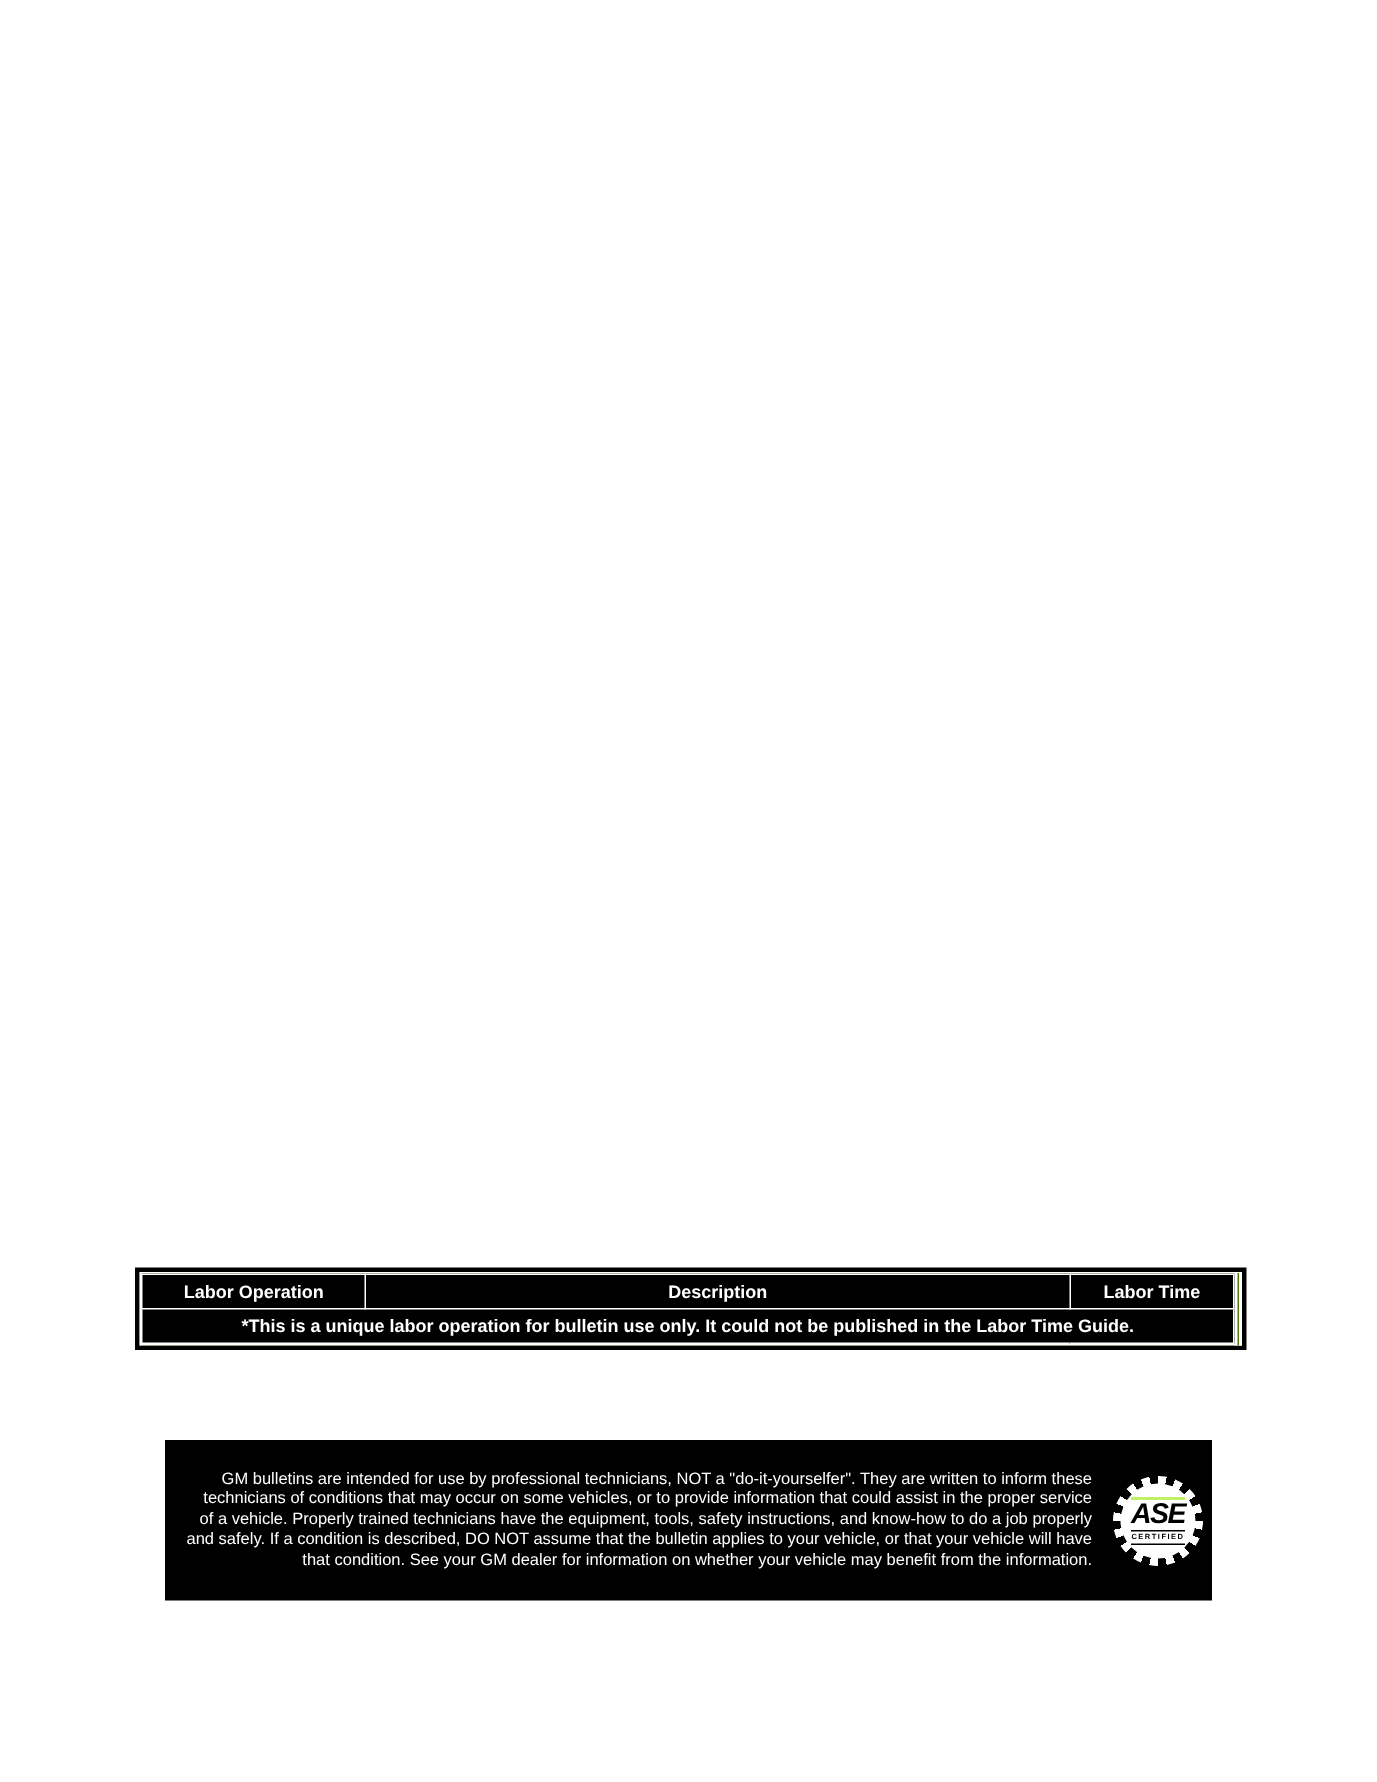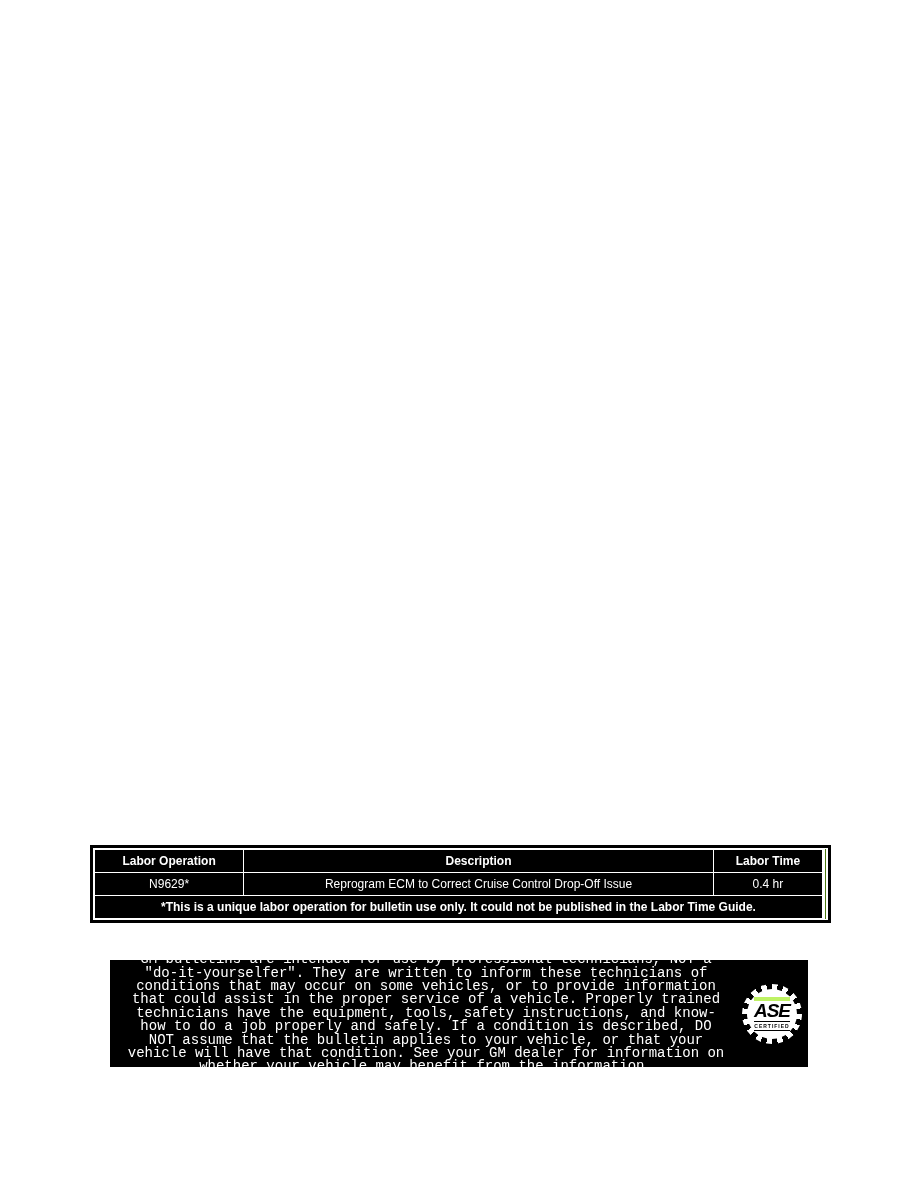--- a/index.html
+++ b/index.html
@@ -57,25 +57,25 @@
     top: 960px;
     width: 698px;
     height: 107px;
     background: #000;
     color: #fff;
     display: flex;
     align-items: center;
   }
   .disclaimer {
     flex: 1 1 auto;
-    font-family: Liberation Mono, monospace;
-    font-size: 14px;
+    font-family: Liberation Sans, sans-serif;
+    font-size: 11px;
     line-height: 13.4px;
     padding: 0 8px 0 14px;
-    text-align: center;
+    text-align: right;
   }
   .ase-logo {
     flex: 0 0 auto;
     position: relative;
     width: 60px;
     height: 60px;
     margin: 0 6px;
   }
   .ase-teeth {
     position: absolute;
@@ -99,21 +99,21 @@
     z-index: 2;
     color: #000;
   }
   .ase-acronym {
     font-family: "Liberation Sans", sans-serif;
     font-style: italic;
     font-weight: bold;
     font-size: 19px;
     line-height: 18px;
     letter-spacing: -1px;
-    border-top: 4px solid #bef264;
+    border-top: 2px solid #bef264;
     padding-top: 1px;
   }
   .ase-caption {
     font-family: "Liberation Sans", sans-serif;
     font-weight: bold;
     font-size: 5px;
     letter-spacing: 1px;
     margin-top: 1px;
     border-top: 1px solid #000;
     border-bottom: 1px solid #000;
@@ -139,25 +139,20 @@
     <table class="labor">
       <thead>
         <tr>
           <th class="col-op">Labor Operation</th>
           <th class="col-desc">Description</th>
           <th class="col-time">Labor Time</th>
         </tr>
       </thead>
       <tbody>
         <tr>
-          <td>N9629*</td>
-          <td>Reprogram ECM to Correct Cruise Control Drop-Off Issue</td>
-          <td>0.4 hr</td>
-        </tr>
-        <tr>
           <td class="footnote" colspan="3">*This is a unique labor operation for bulletin use only. It could not be published in the Labor Time Guide.</td>
         </tr>
       </tbody>
     </table>
   </div>
 </div>
 
 <div class="footer-bar">
   <div class="disclaimer">GM bulletins are intended for use by professional technicians, NOT a "do-it-yourselfer". They are written to inform these technicians of conditions that may occur on some vehicles, or to provide information that could assist in the proper service of a vehicle. Properly trained technicians have the equipment, tools, safety instructions, and know-how to do a job properly and safely. If a condition is described, DO NOT assume that the bulletin applies to your vehicle, or that your vehicle will have that condition. See your GM dealer for information on whether your vehicle may benefit from the information.</div>
 

